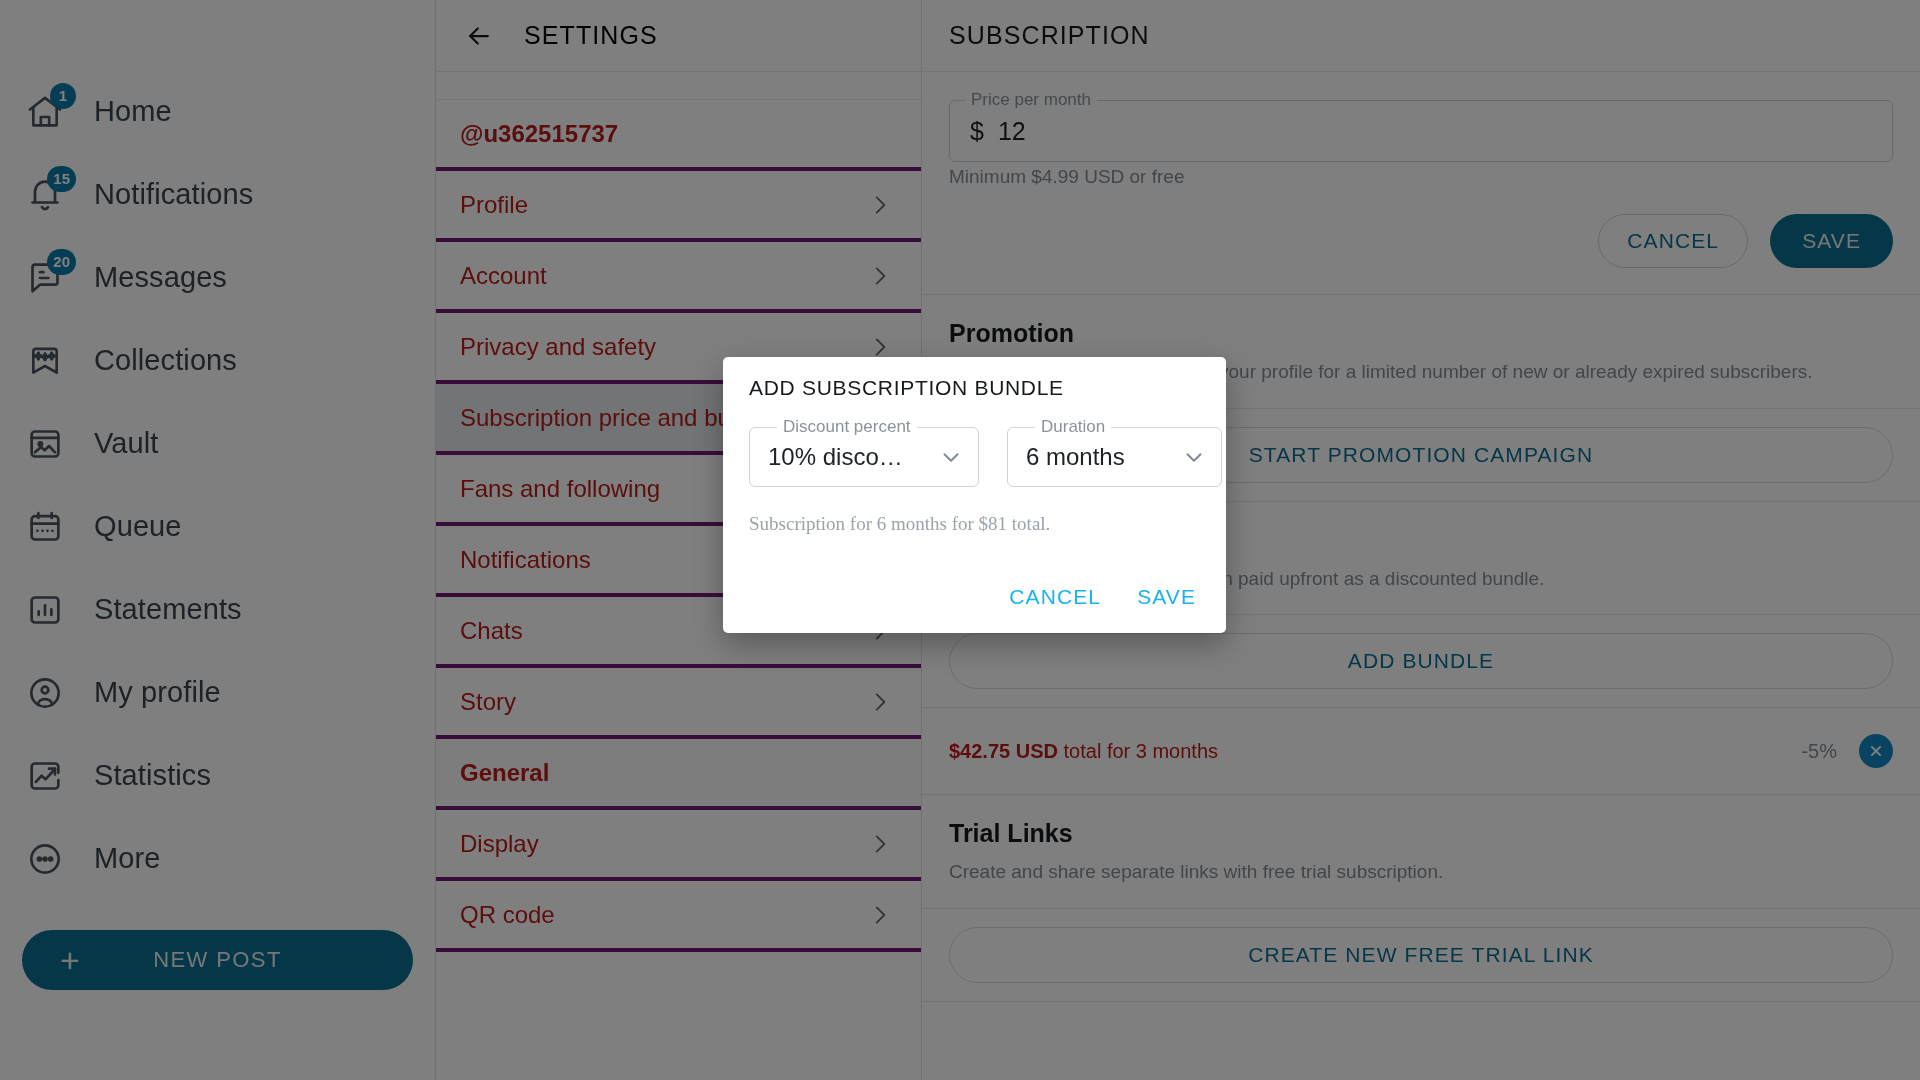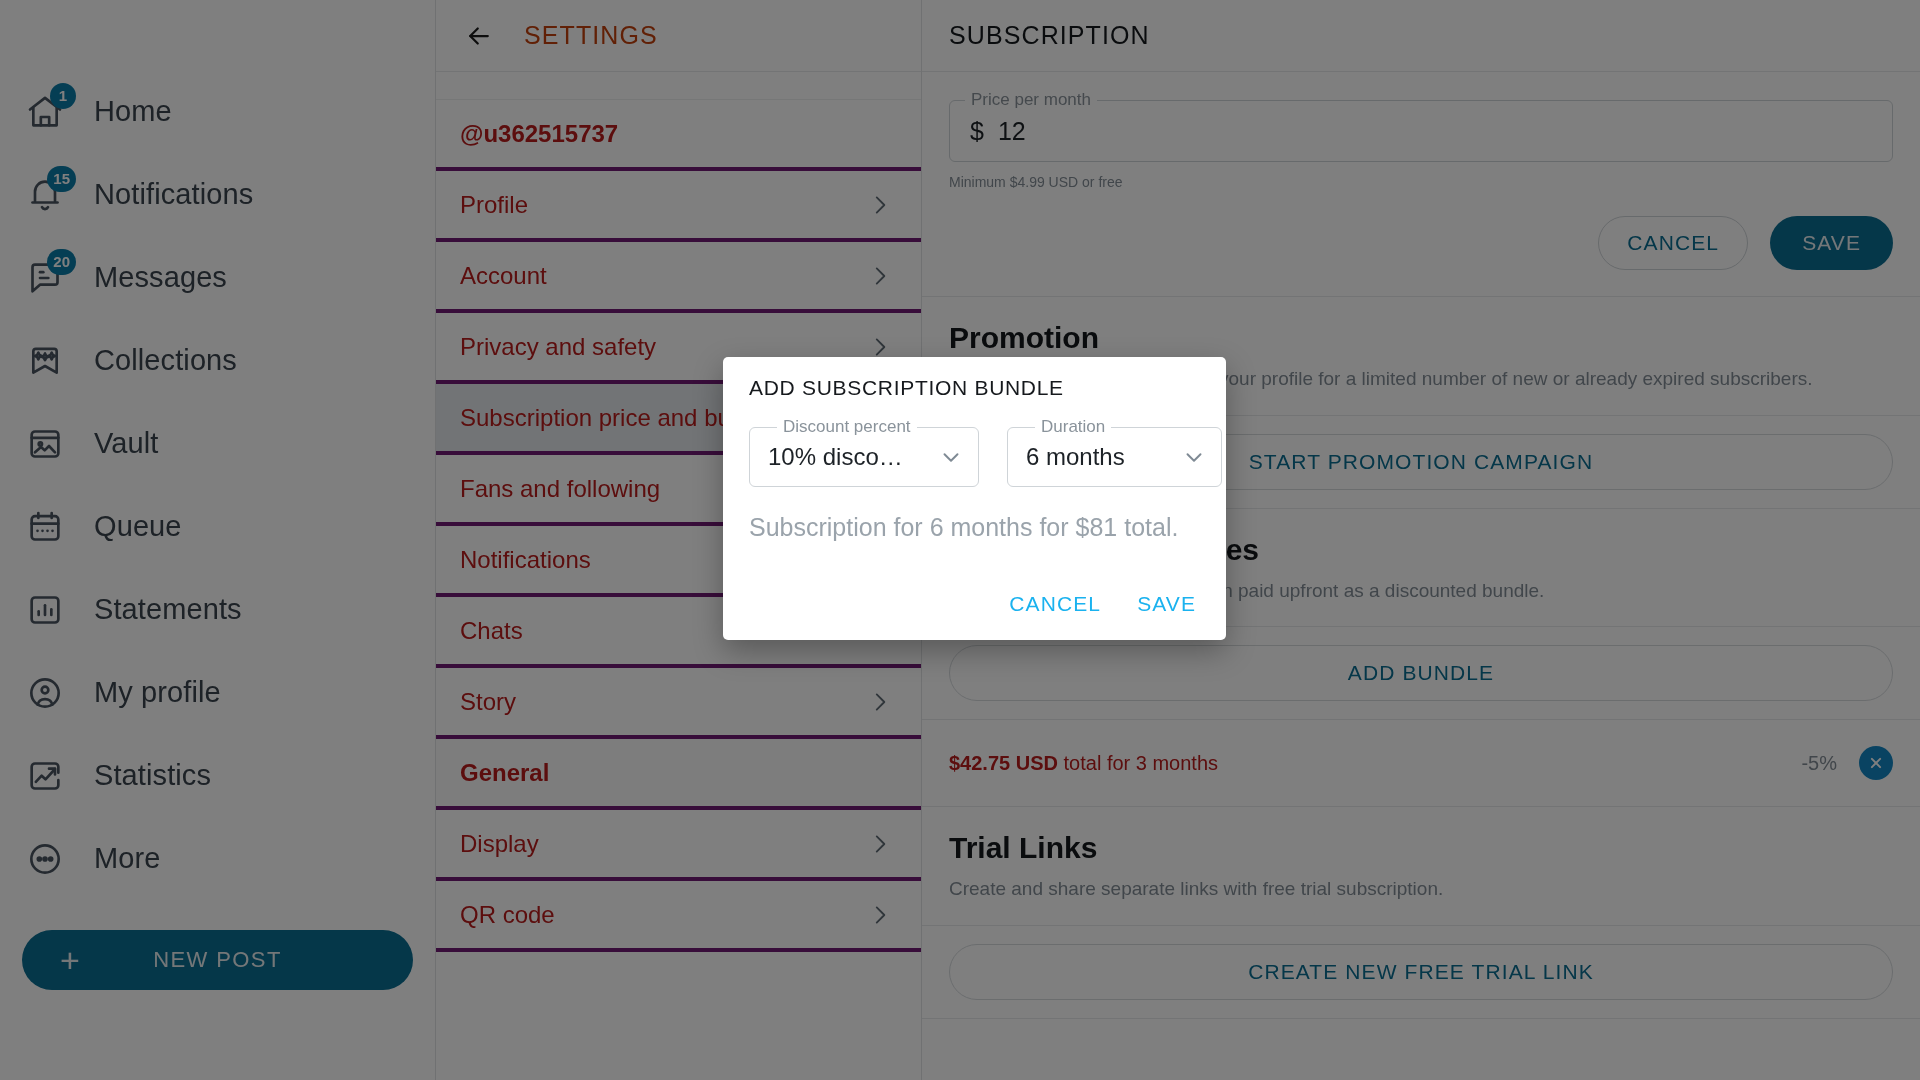--- a/index.html
+++ b/index.html
@@ -105,21 +105,21 @@
     display: flex;
     align-items: center;
     gap: 30px;
     padding-left: 28px;
     border-bottom: 1px solid #e6e8ea;
   }
   .back-arrow { color: #1b1b1b; display: flex; cursor: pointer; }
   .settings-title {
     font-size: 25px;
     letter-spacing: 1.1px;
-    color: #c2410c;
+    color: #000000;
     font-weight: 400;
   }
   .settings-spacer { height: 28px; border-bottom: 1px solid #eceeef; }
   .set-row {
     height: 71px;
     display: flex;
     align-items: center;
     justify-content: space-between;
     padding: 0 28px 0 24px;
     border-bottom: 4px solid #701a75;
@@ -172,22 +172,22 @@
   .field .legend {
     position: absolute;
     top: -11px; left: 15px;
     background: #fff;
     padding: 0 6px;
     font-size: 17px;
     color: #8a939b;
   }
   .field .cur { margin-right: 14px; }
   .helper {
-    margin-top: 12px;
-    font-size: 14px;
+    margin-top: 4px;
+    font-size: 19px;
     color: #838d96;
   }
   .actions-row {
     display: flex;
     justify-content: flex-end;
     gap: 22px;
     padding: 26px 27px 26px 27px;
     border-bottom: 1px solid #e6e8ea;
   }
   .btn-outline {
@@ -210,21 +210,21 @@
     border-radius: 27px;
     border: none;
     background: #0b6e92;
     color: #e9eff2;
     font-size: 21px;
     letter-spacing: 1.1px;
     cursor: pointer;
     font-family: inherit;
   }
   .sec-title {
-    font-size: 30px;
+    font-size: 25px;
     font-weight: bold;
     color: #14181c;
   }
   .sec-desc {
     margin-top: 10px;
     font-size: 19px;
     color: #838d96;
     line-height: 1.45;
   }
   .sec-pad { padding: 24px 27px 22px 27px; border-bottom: 1px solid #e6e8ea; }
@@ -305,22 +305,23 @@
     font-size: 17px;
     color: #8a939b;
     white-space: nowrap;
   }
   .sf-discount { flex: 0 0 230px; }
   .sf-duration { flex: 0 0 215px; }
   .sel-val { white-space: nowrap; overflow: hidden; }
   .caret { color: #7f8a94; display: flex; flex: 0 0 auto; margin-left: 10px; }
   .modal-note {
     margin-top: 26px;
-    font-size: 25px;
+    font-size: 19px;
     color: #9aa3ab;
+    font-family: Liberation Serif, serif;
   }
   .modal-actions {
     display: flex;
     justify-content: flex-end;
     gap: 28px;
     margin-top: 44px;
   }
   .text-btn {
     background: transparent;
     border: none;

